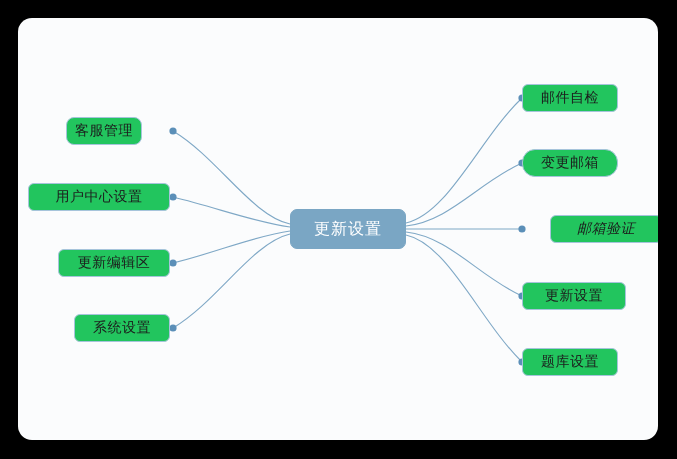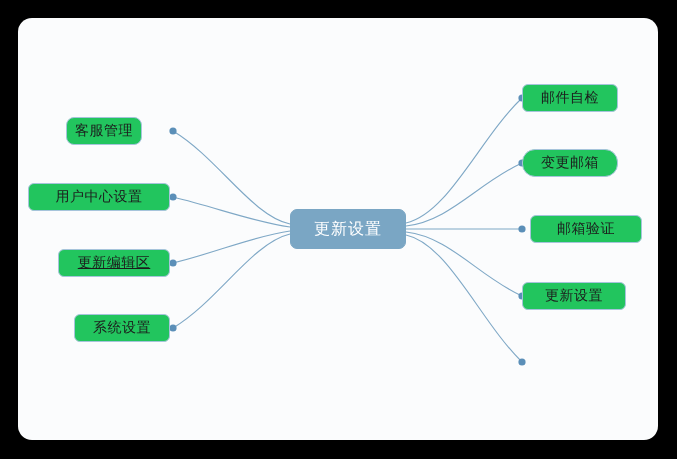--- a/index.html
+++ b/index.html
@@ -109,27 +109,28 @@
         <circle cx="155" cy="310" r="3.6"></circle>
       </g>
     </svg>
 
     <div class="node center-node">更新设置</div>
 
     <div class="node leaf" style="right:516px; top:99px; width:76px;border-radius:8px;">客服管理</div>
 
     <div class="node leaf" style="right:488px; top:165px; width:142px;">用户中心设置</div>
 
-    <div class="node leaf" style="right:488px; top:231px; width:112px;text-decoration:underline;">更新编辑区</div>
+    <div class="node leaf" style="right:488px; top:231px; width:112px;">更新编辑区</div>
 
     <div class="node leaf" style="right:488px; top:296px; width:96px;">系统设置</div>
 
     <div class="node leaf" style="left:504px; top:66px; width:96px;">邮件自检</div>
 
     <div class="node leaf" style="left:504px; top:131px; width:96px;border-radius:13px;">变更邮箱</div>
 
-    <div class="node leaf" style="left:512px; top:197px; width:112px;">邮箱验证</div>
+    <div class="node leaf" style="left:532px; top:197px; width:112px;font-style:italic;">邮箱验证</div>
 
     <div class="node leaf" style="left:504px; top:264px; width:104px;">更新设置</div>
 
+    <div class="node leaf" style="left:504px; top:330px; width:96px;">题库设置</div>
 
   </div>
 </div>
 
 </body></html>

